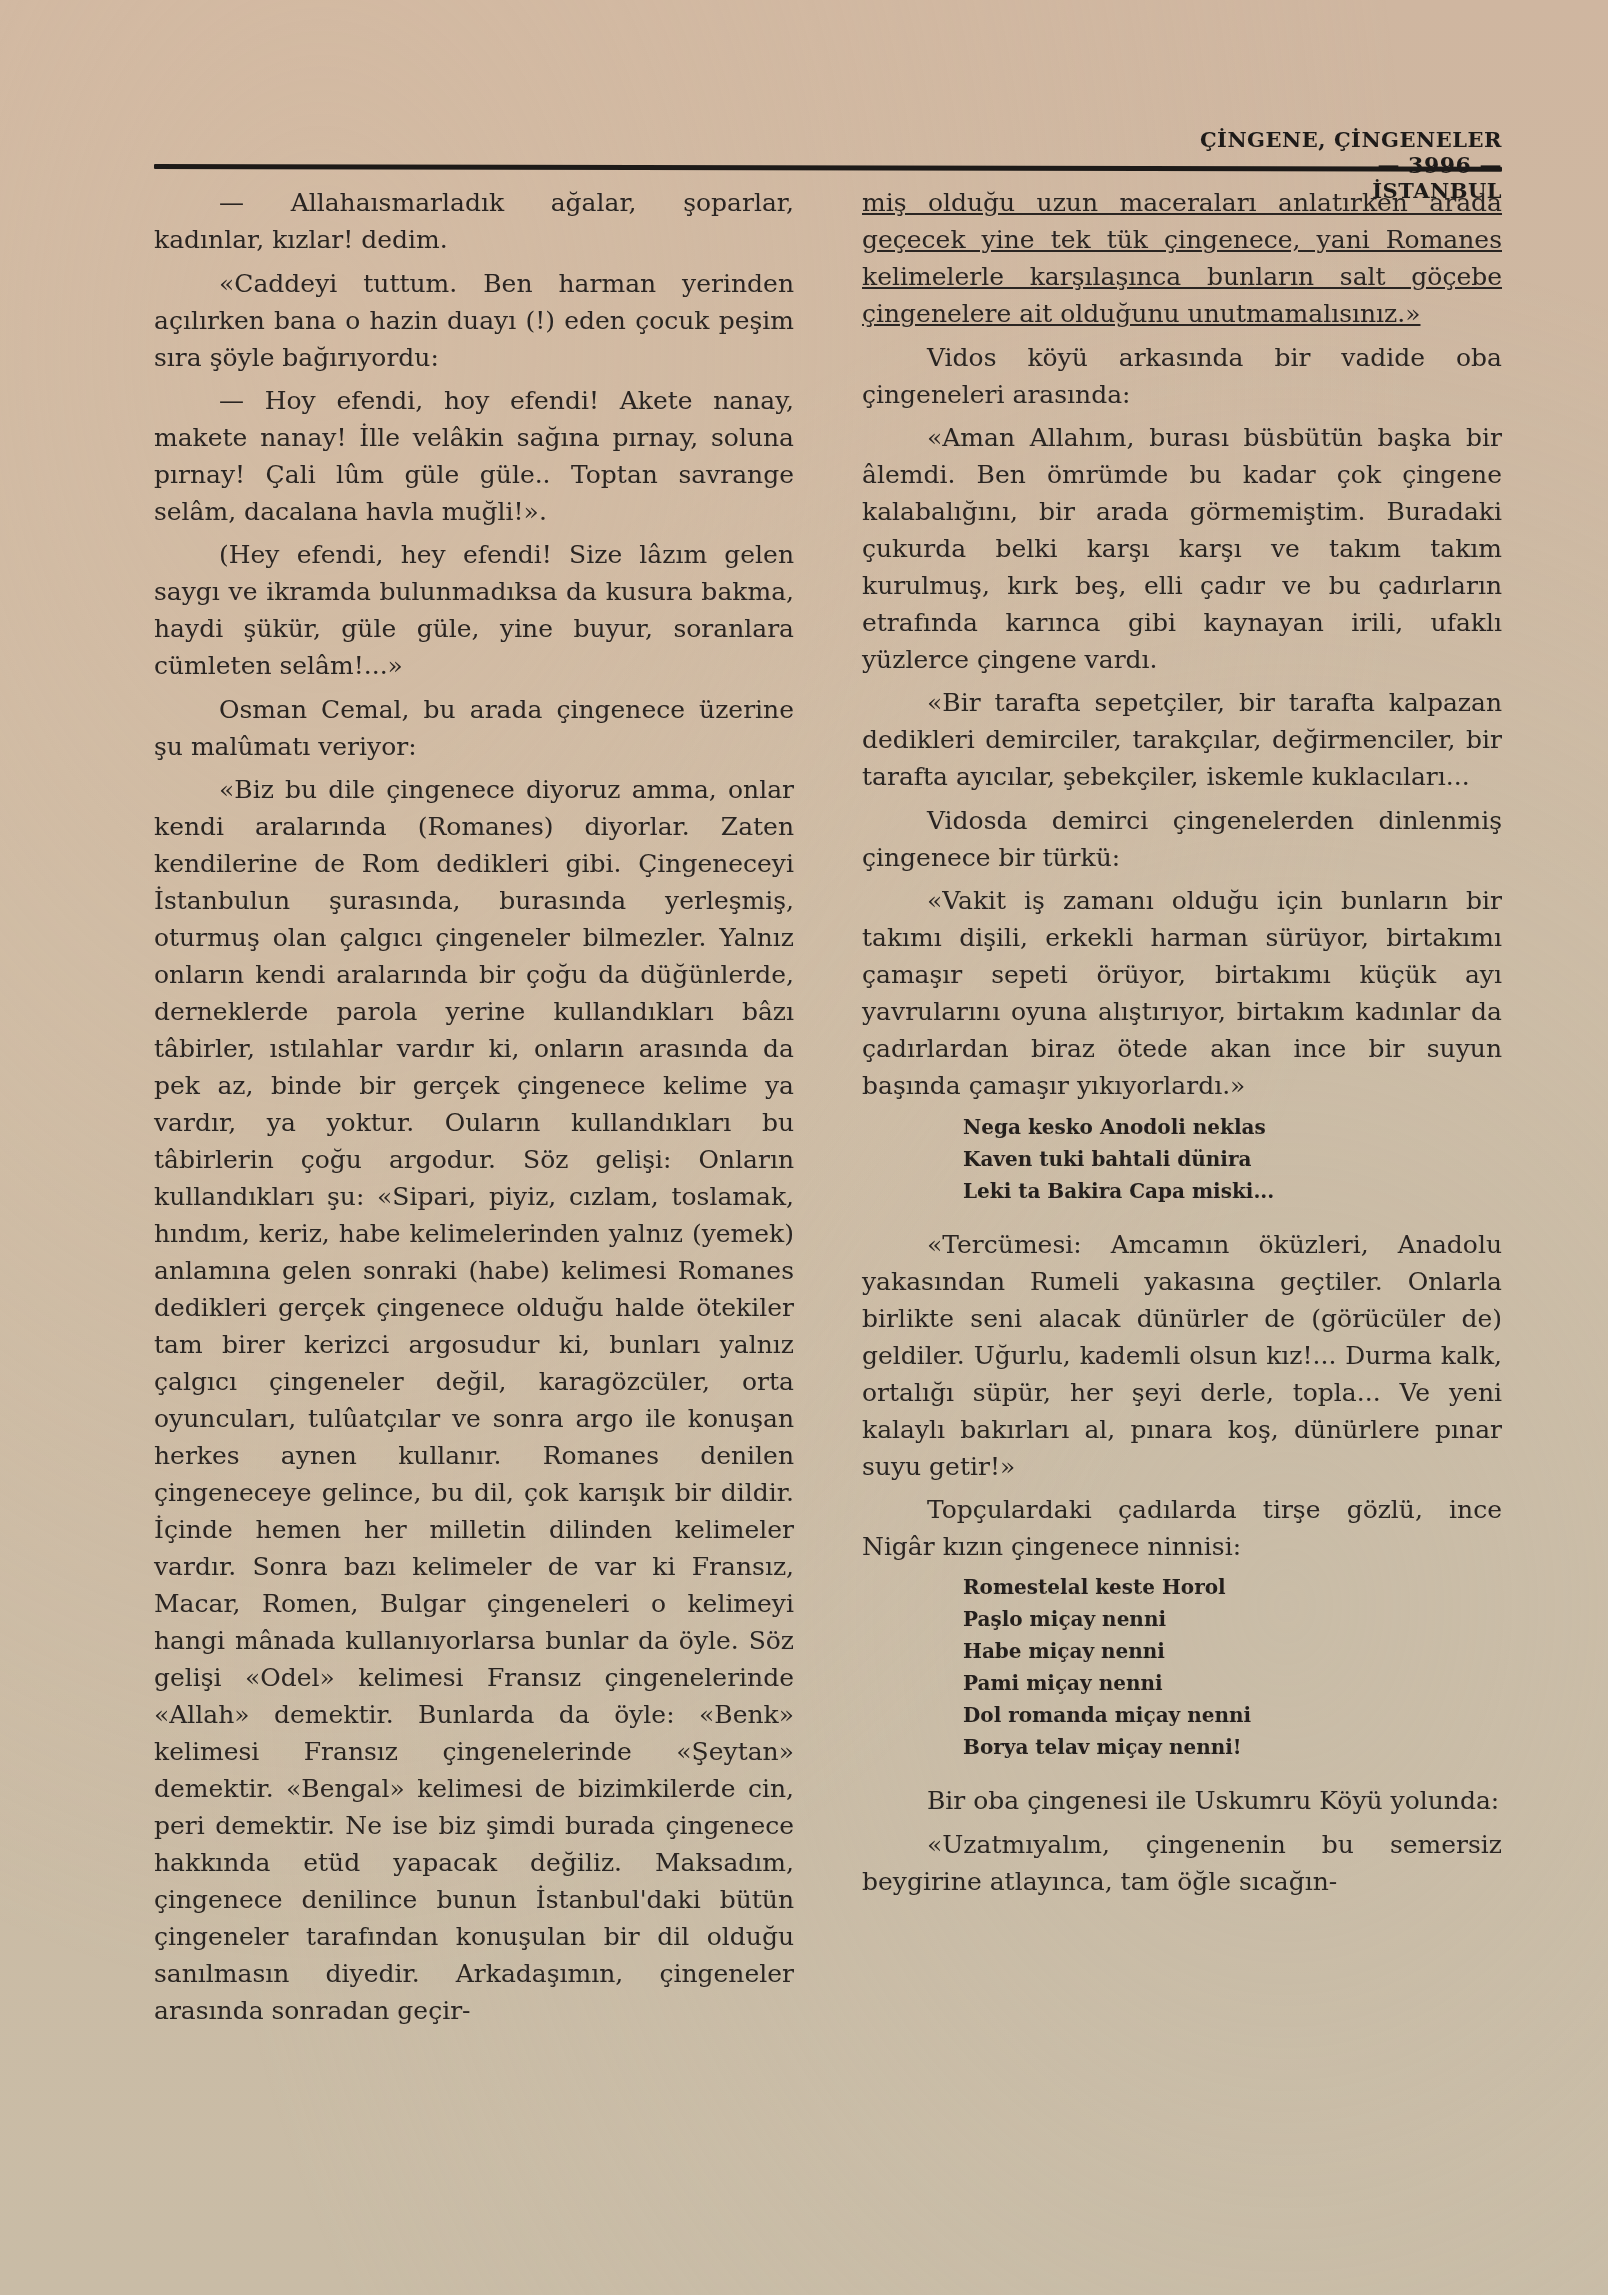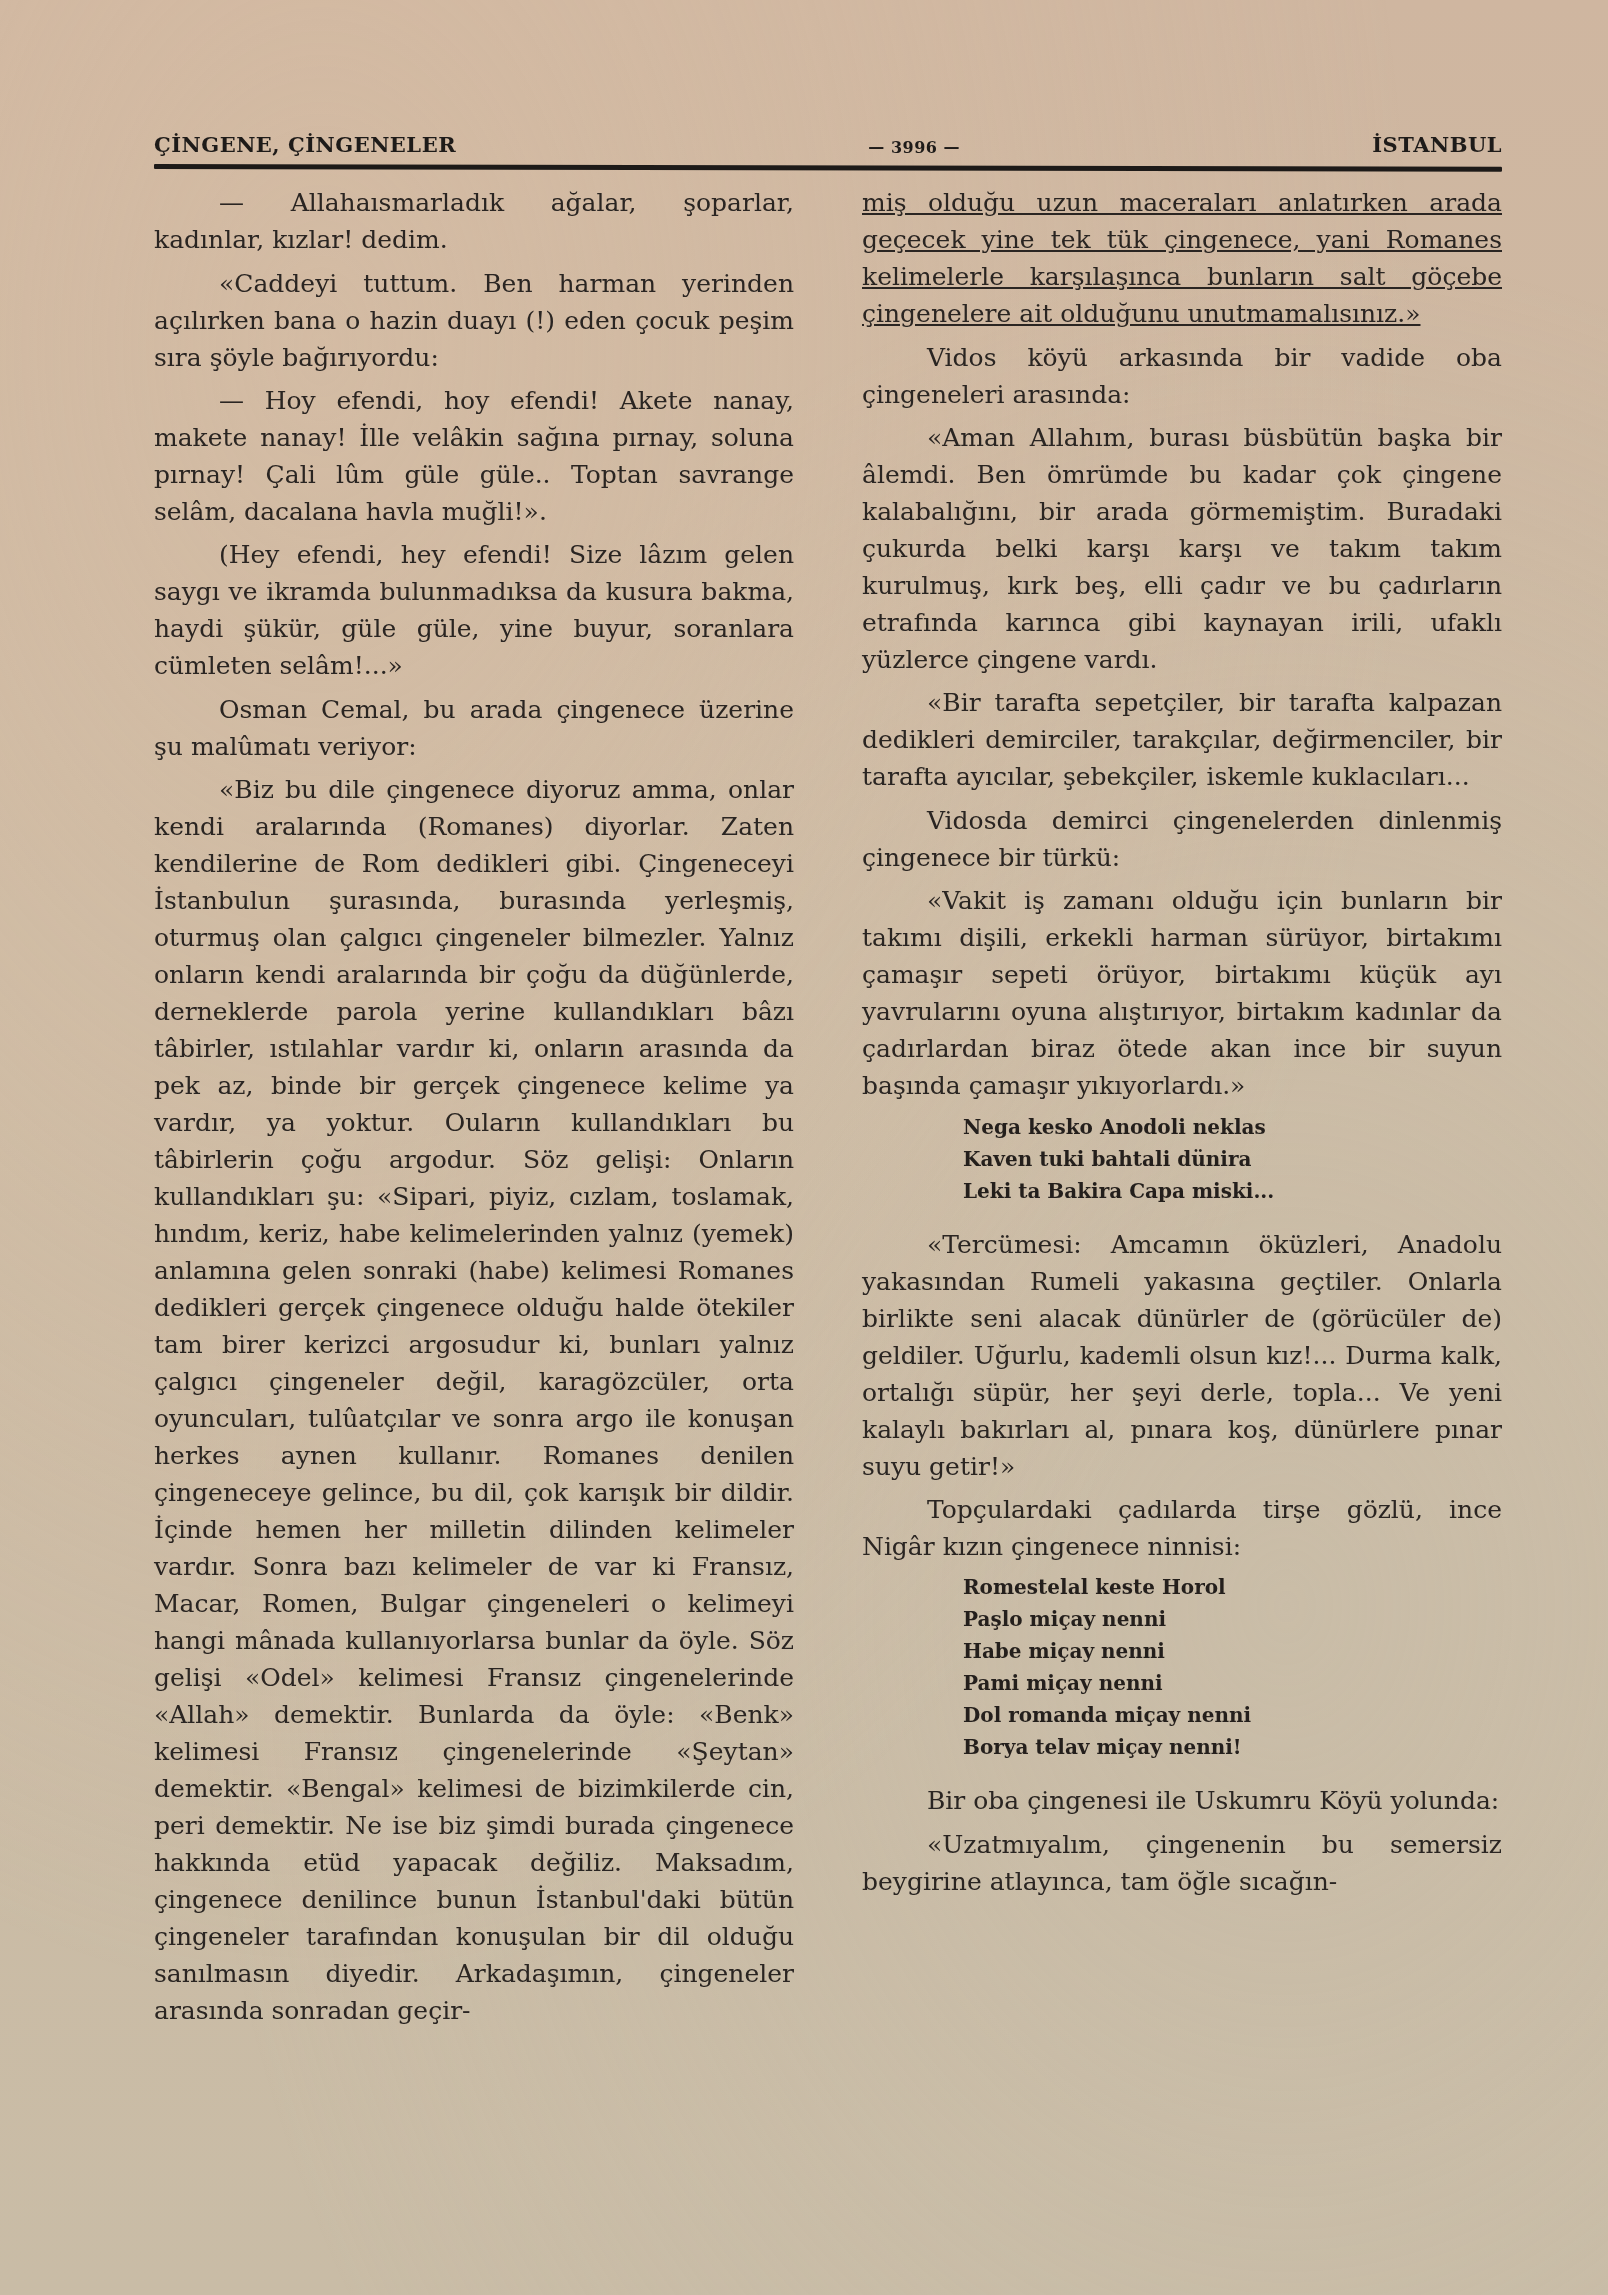--- a/index.html
+++ b/index.html
@@ -21,22 +21,23 @@
     width: 1348px;
   }
   .header {
     display: flex; justify-content: space-between; align-items: flex-end;
     height: 30px;
     font-family: "DejaVu Serif", serif;
     font-weight: bold;
     font-size: 21px;
     letter-spacing: 0.5px;
     color: #1e1b19;
+    flex-direction: column;
   }
-  .header .pg { font-size: 16px; text-align: right; }
+  .header .pg { font-size: 22px; text-align: right; }
   .rule {
     margin-top: 7.4px;
     height: 4.8px;
     background: #1d1a18;
     border-radius: 1.1px;
     transform: rotate(0.12deg);
     transform-origin: left center;
   }
   .cols {
     display: flex; justify-content: space-between;

